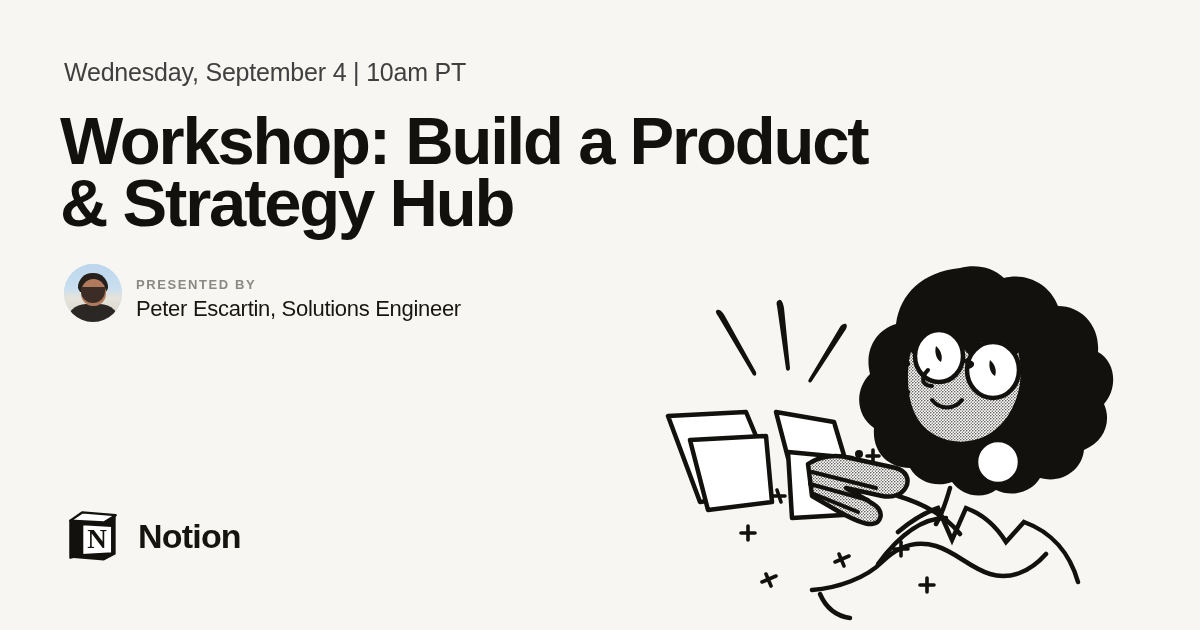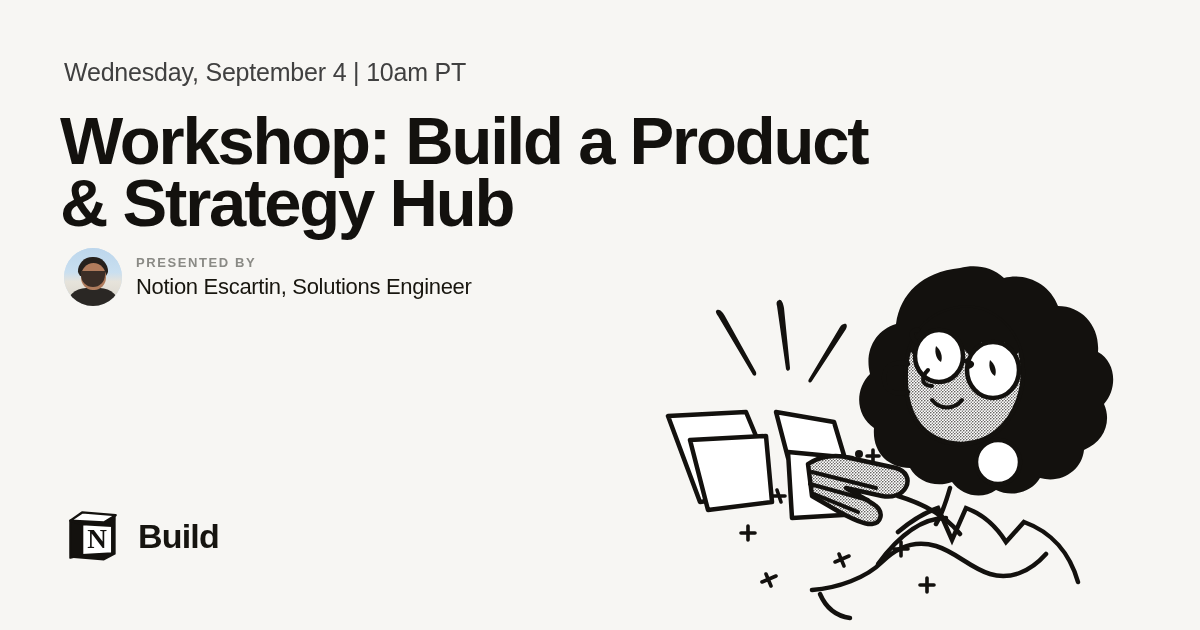--- a/index.html
+++ b/index.html
@@ -39,23 +39,23 @@
     font-size:67px;
     line-height:62px;
     font-weight:700;
     letter-spacing:-2.2px;
     color:#13110E;
   }
 
   
   .presenter {
     position:absolute;
-    top:248px; left:0;
+    top:264px; left:0;
     display:flex;
-    align-items:center;
+    align-items:flex-end;
     gap:14px;
   }
   .avatar {
     position:relative;
     width:58px; height:58px;
     border-radius:50%;
     overflow:hidden;
     flex:0 0 auto;
     background:#C9DCEC;
   }
@@ -150,34 +150,34 @@
     <div class="presenter">
       <div class="avatar">
         <div class="sky"></div>
         <div class="body"></div>
         <div class="hair"></div>
         <div class="face"></div>
         <div class="beard"></div>
       </div>
       <div class="presenter-text">
         <div class="presented-by">PRESENTED BY</div>
-        <div class="presenter-name">Notion Escartin, Solutions Engineer</div>
+        <div class="presenter-name">Peter Escartin, Solutions Engineer</div>
       </div>
     </div>
   </div>
 
   <div class="brand">
     <svg class="brand-mark" viewBox="0 0 64 64">
       <path d="M7 15 L20 6 L57 9 L57 52 L44 59 L7 56 Z" fill="#13110E"></path>
       <path d="M20 19 L53 21 L53 51 L20 53 Z" fill="#FFFFFF" stroke="#13110E" stroke-width="2.2" stroke-linejoin="round"></path>
       <path d="M7 15 L20 6 L57 9 L44 17 Z" fill="#FFFFFF" stroke="#13110E" stroke-width="2.6" stroke-linejoin="round"></path>
       <path d="M7 15 L20 19 L20 53 L7 56 Z" fill="#13110E" stroke="#13110E" stroke-width="2.4" stroke-linejoin="round"></path>
       <text x="36.5" y="45" text-anchor="middle" font-family="'Liberation Serif', serif" font-size="30" font-weight="700" fill="#13110E">N</text>
     </svg>
-    <div class="brand-name">Build</div>
+    <div class="brand-name">Notion</div>
   </div>
 
   <div class="illustration">
     <svg viewBox="0 0 540 434" xmlns="http://www.w3.org/2000/svg">
       <defs>
         <pattern id="stipple" width="3" height="3" patternUnits="userSpaceOnUse">
           <rect width="3" height="3" fill="#FFFFFF"></rect>
           <circle cx="0.8" cy="0.8" r="0.75" fill="#3A3733"></circle>
           <circle cx="2.3" cy="2.2" r="0.62" fill="#3A3733"></circle>
         </pattern>

